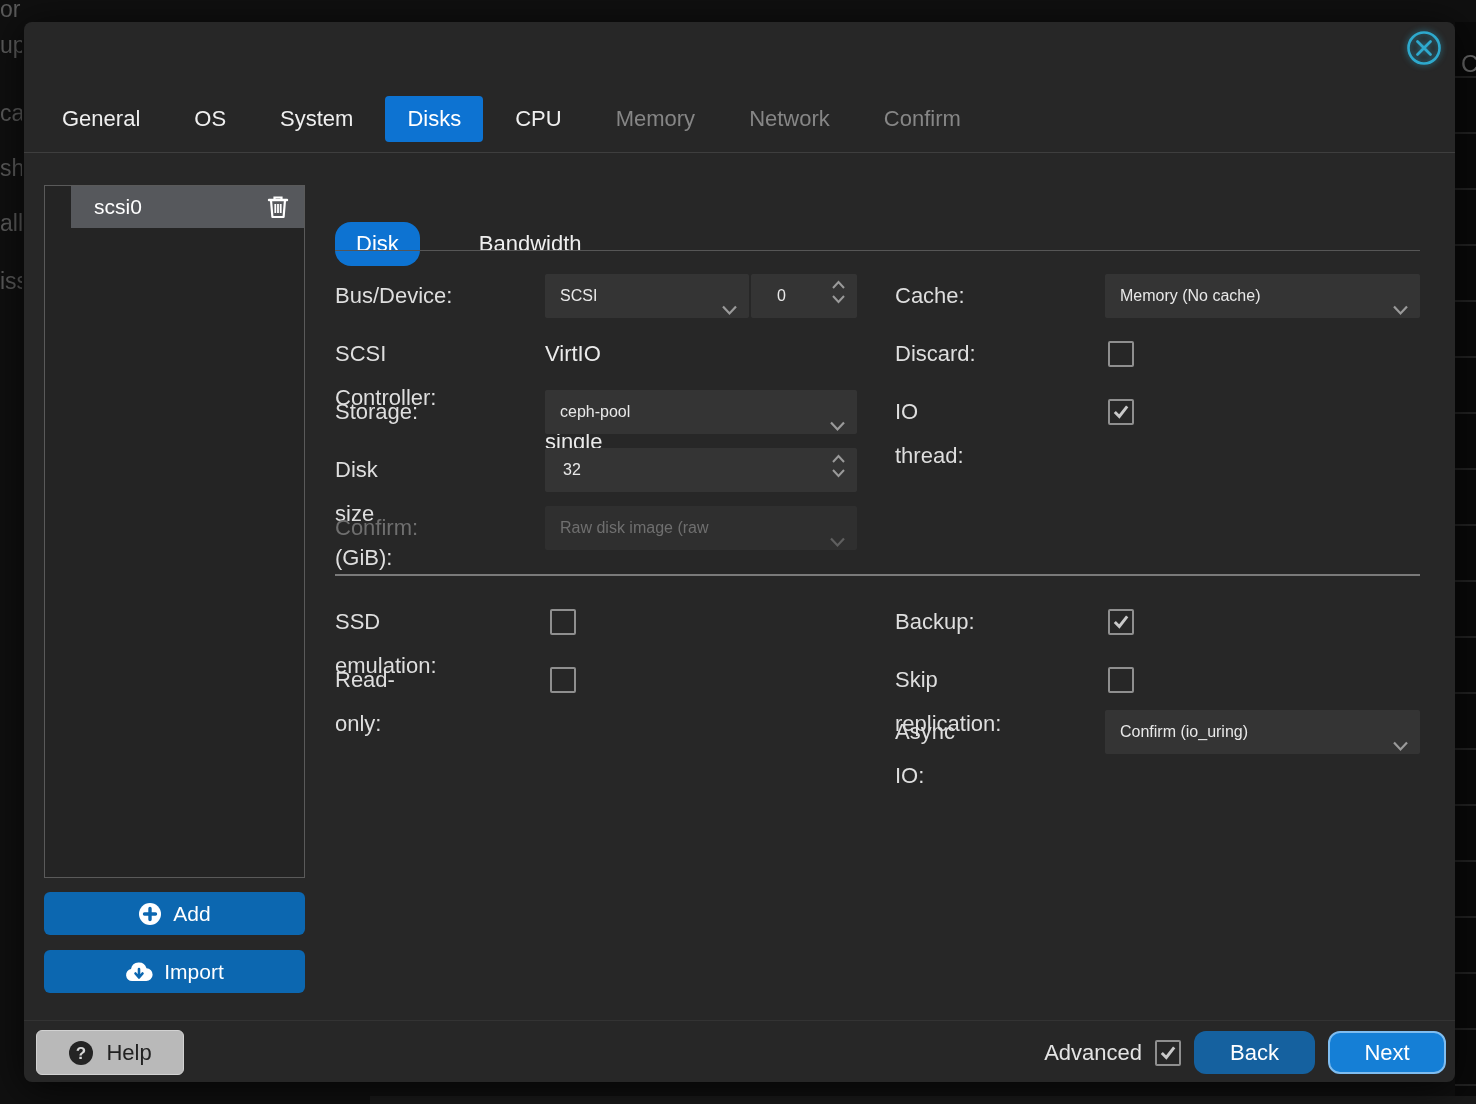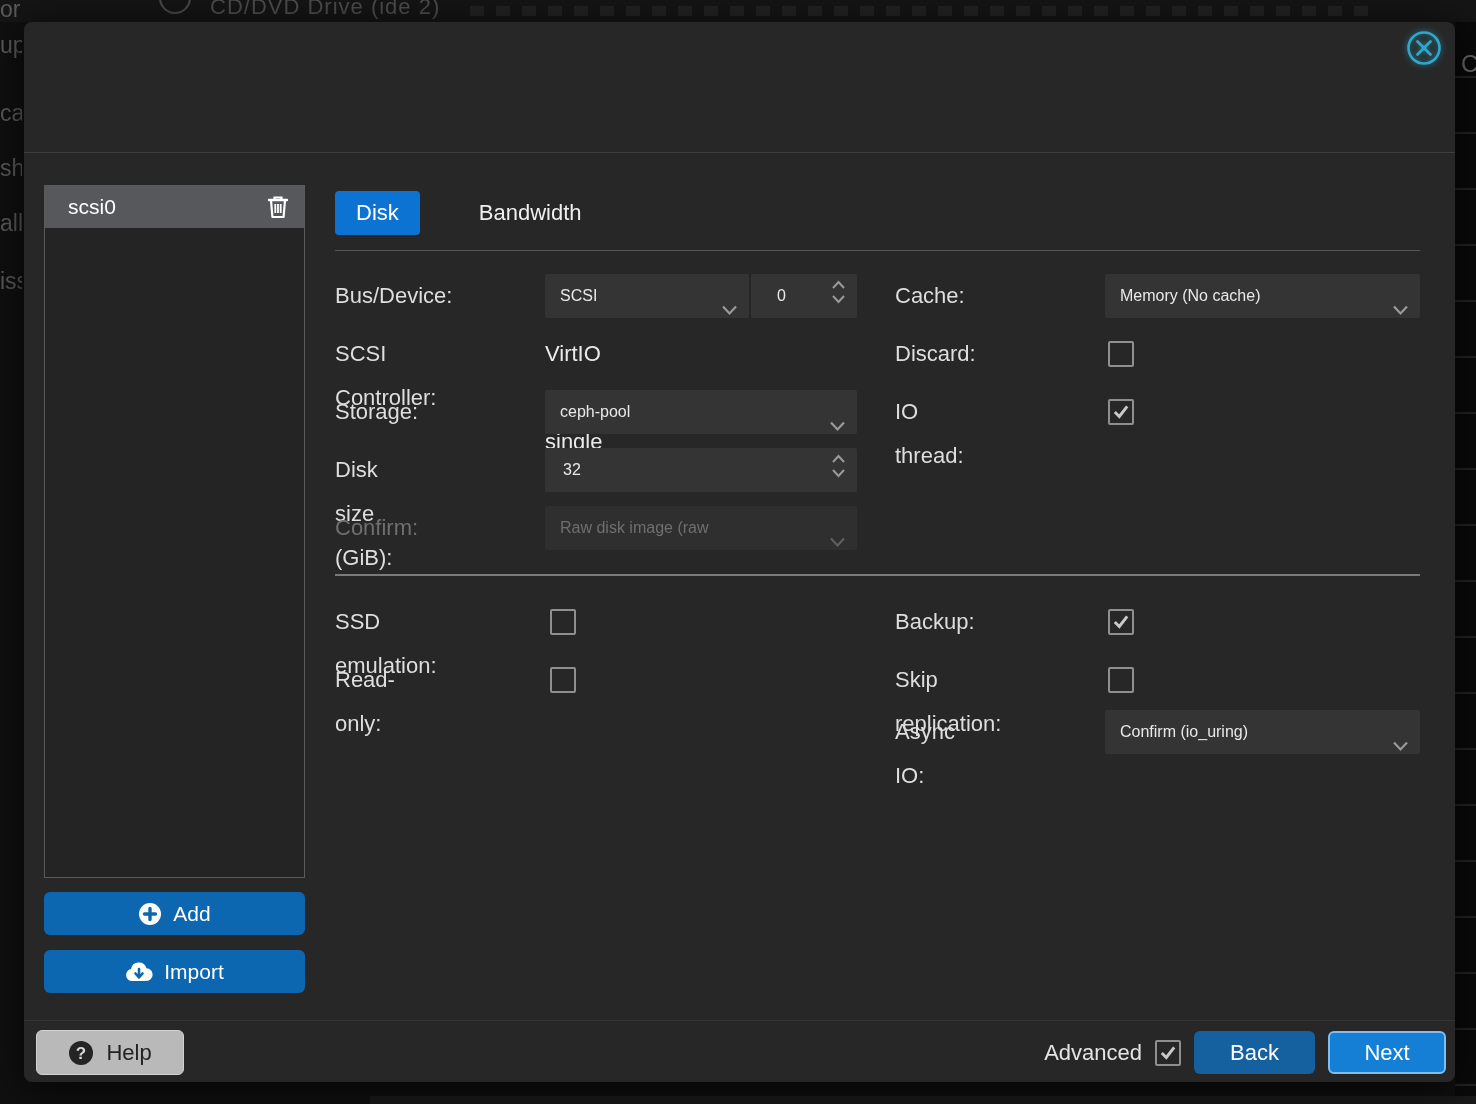--- a/index.html
+++ b/index.html
@@ -32,34 +32,34 @@
   .close-btn svg { filter:drop-shadow(0 0 3px rgba(46,169,205,.7)); }
 
   .tabbar { position:absolute; left:16px; top:74px; display:flex; gap:10px; }
   .tab { font-size:22px; color:#efefef; padding:10px 22px; border-radius:4px; cursor:pointer; }
   .tab.active { background:#0d73d2; color:#ffffff; }
   .tab.disabled { color:#868686; cursor:default; }
   .tabline { position:absolute; left:0; top:130px; width:1431px; height:1px; background:#3e3e3e; }
 
   
   .dev-panel { position:absolute; left:20px; top:163px; width:261px; height:693px;
-    background:#242424; border:1px solid #5a5a5a; }
+    background:#242424; border:1px solid #5a5a5a;padding-left:26px; }
   .dev-item { height:42px; display:flex; align-items:center; padding:0 15px 0 23px;
     background:#56585c; color:#ffffff; font-size:21px; cursor:pointer; }
   .dev-item .trash { margin-left:auto; cursor:pointer; display:flex; }
 
   .side-btn { position:absolute; left:20px; width:261px; height:43px; border-radius:6px;
     background:#0c67b0; color:#ffffff; font-size:21px; display:flex; align-items:center;
     justify-content:center; gap:11px; cursor:pointer; border:none; }
   .side-btn.add { top:870px; }
   .side-btn.import { top:928px; }
 
   
   .subtabs { position:absolute; left:311px; top:169px; display:flex; gap:38px; align-items:center; }
-  .subtab { font-size:22px; color:#efefef; padding:9px 21px; border-radius:4px; cursor:pointer; }
+  .subtab { font-size:22px; color:#efefef; padding:9px 21px; border-radius:16px; cursor:pointer;margin-top:31px; }
   .subtab.active { background:#0d73d2; color:#fff; }
   .divider1 { position:absolute; left:311px; top:228px; width:1085px; height:1px; background:#565656; }
   .divider2 { position:absolute; left:311px; top:552px; width:1085px; height:2px; background:#7a7a7a; }
 
   
   .row { position:absolute; height:44px; }
   .lbl { position:absolute; font-size:22px; color:#dedede; line-height:44px; }
   .lbl.dis { color:#6f6f6f; }
   .val-text { position:absolute; font-size:22px; color:#eaeaea; line-height:44px; }
 
@@ -75,39 +75,30 @@
   .checkbox.checked svg { display:block; }
 
   
   .footline { position:absolute; left:0; top:998px; width:1431px; height:1px; background:#333333; }
   .help-btn { position:absolute; left:12px; top:1008px; width:148px; height:45px;
     background:#b9b9b9; border:1px solid #d2d2d2; border-radius:6px; color:#222222;
     font-size:22px; display:flex; align-items:center; justify-content:center; gap:12px; cursor:pointer; }
   .adv-label { position:absolute; left:1000px; top:1008px; width:118px; text-align:right;
     font-size:22px; color:#e4e4e4; line-height:45px; }
   .adv-check { top:1018px; left:1131px; }
-  .btn { position:absolute; top:1009px; height:43px; border-radius:6px; color:#ffffff;
+  .btn { position:absolute; top:1009px; height:43px; border-radius:12px; color:#ffffff;
     font-size:22px; display:flex; align-items:center; justify-content:center;
     cursor:pointer; border:none; }
   .btn.back { left:1170px; width:121px; background:#15619f; }
   .btn.next { left:1304px; width:118px; background:#157fd6; border:2px solid #7fbdf0; }
 </style>
 </head>
 <body>
 
 <div class="underlay">
-  <div class="bg-toprow">
-    <span class="cdicon">
-      <svg width="36" height="36" viewBox="0 0 36 36">
-          <circle cx="18" cy="18" r="15" fill="none" stroke="#4a4a4a" stroke-width="2"></circle>
-        </svg>
-    </span>
-    <span class="cdtext">CD/DVD Drive (ide 2)</span>
-    <span class="ghost"></span>
-  </div>
   <span class="bg-frag" style="top:-4px">or</span>
   <span class="bg-frag" style="top:32px">up</span>
   <span class="bg-frag" style="top:100px">ca</span>
   <span class="bg-frag" style="top:155px">sh</span>
   <span class="bg-frag" style="top:210px">all</span>
   <span class="bg-frag" style="top:268px">iss</span>
   <div class="bg-right">
     <span class="cfrag">C</span>
   </div>
   <div class="bg-bottom"></div>
@@ -116,20 +107,30 @@
 <div class="dialog">
 
 
   <span class="close-btn">
     <svg width="38" height="38" viewBox="0 0 38 38">
       <circle cx="19" cy="19" r="15.5" fill="none" stroke="#2ea9cd" stroke-width="2.6"></circle>
       <path d="M12.5 12.5 L25.5 25.5 M25.5 12.5 L12.5 25.5" stroke="#2ea9cd" stroke-width="2.8" stroke-linecap="round"></path>
     </svg>
   </span>
 
+  <div class="tabbar">
+    <span class="tab">General</span>
+    <span class="tab">OS</span>
+    <span class="tab">System</span>
+    <span class="tab active">Disks</span>
+    <span class="tab">CPU</span>
+    <span class="tab disabled">Memory</span>
+    <span class="tab disabled">Network</span>
+    <span class="tab disabled">Confirm</span>
+  </div>
   <div class="tabline"></div>
 
   <div class="dev-panel">
     <div class="dev-item">
       <span>scsi0</span>
       <span class="trash">
         <svg width="22" height="24" viewBox="0 0 22 24">
           <path d="M2 5 h18" stroke="#ffffff" stroke-width="2.4" stroke-linecap="round"></path>
           <path d="M7.5 5 V2.5 h7 V5" fill="none" stroke="#ffffff" stroke-width="2.2"></path>
           <path d="M4 5 l1.4 17 h11.2 L18 5" fill="none" stroke="#ffffff" stroke-width="2.2" stroke-linejoin="round"></path>

